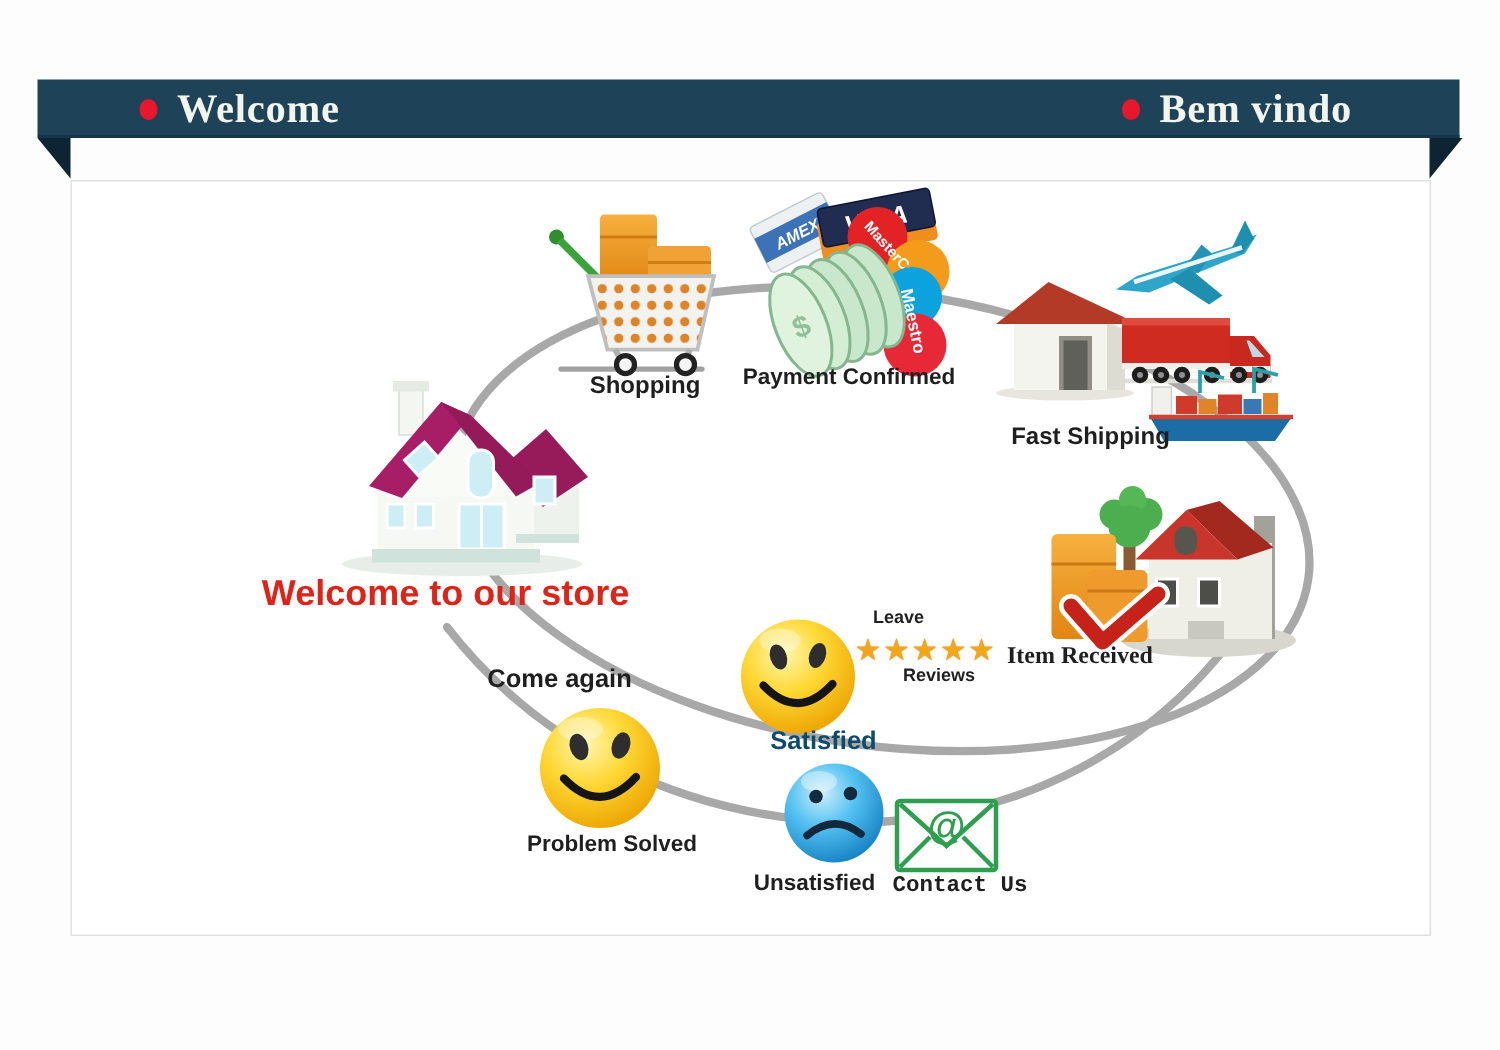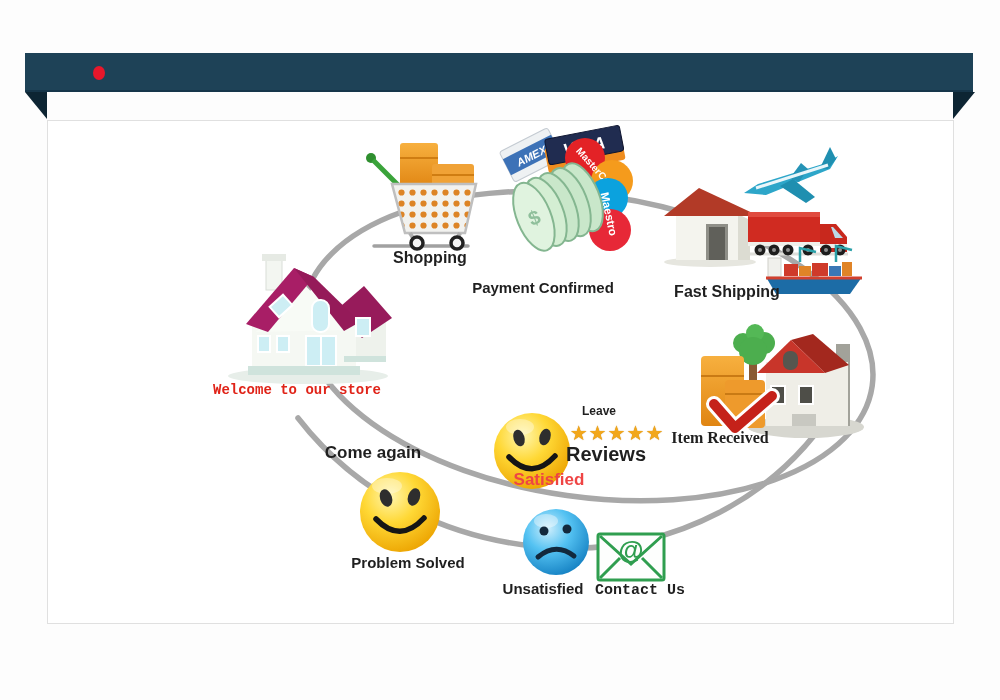--- a/index.html
+++ b/index.html
@@ -13,33 +13,33 @@
           z-index:6;box-shadow:inset 0 -2px 0 #16364a;}
   .banner-item{position:absolute;top:0;height:39px;display:flex;align-items:center;gap:13px;}
   .banner-dot{width:12px;height:14px;border-radius:50%;background:#e8172b;flex:0 0 auto;}
   .banner-text{font-family:"Liberation Serif","DejaVu Serif",serif;font-weight:bold;
                font-size:27px;color:#f2f4ee;letter-spacing:.5px;white-space:nowrap;}
   .bi-1{left:68px;} .bi-2{left:318px;} .bi-3{left:723px;}
   
   .lbl{position:absolute;z-index:5;font-weight:bold;font-size:15px;color:#1f1f1f;
        transform:translateX(-50%);white-space:nowrap;text-align:center;}
   .lbl-shopping{left:430px;top:249px;font-size:16px;}
-  .lbl-payment{left:543px;top:243px;margin-top:36px;}
+  .lbl-payment{left:566px;top:243px;}
   .lbl-fast{left:727px;top:283px;font-size:16px;}
   .lbl-item{left:720px;top:429px;font-size:16px;font-family:Liberation Serif, serif;}
   .lbl-leave{left:599px;top:404px;font-size:12px;}
-  .lbl-reviews{left:606px;top:443px;font-size:20px;}
+  .lbl-reviews{left:626px;top:443px;font-size:12px;}
   .lbl-stars{left:617px;top:421px;font-size:20px;letter-spacing:1px;color:#f2a71b;
              text-shadow:0 0 1px #b97708;font-weight:normal;}
-  .lbl-satisfied{left:549px;top:470px;font-size:17px;color:#ef4444;}
+  .lbl-satisfied{left:549px;top:484px;font-size:17px;color:#0c4a6e;}
   .lbl-unsatisfied{left:543px;top:580px;}
   .lbl-contact{left:640px;top:582px;font-family:Liberation Mono, monospace;}
   .lbl-problem{left:408px;top:554px;}
   .lbl-come{left:373px;top:443px;font-size:17px;}
-  .lbl-welcome-store{left:297px;top:382px;font-size:14px;color:#e02318;font-family:Liberation Mono, monospace;}
+  .lbl-welcome-store{left:297px;top:382px;font-size:24px;color:#e02318;}
 </style>
 </head>
 <body>
 
 <div class="stage">
 
   <div class="content-box"></div>
 
   <svg class="diagram-svg" width="1000" height="700" viewBox="0 0 1000 700">
     <defs>
@@ -260,16 +260,21 @@
   <div class="lbl lbl-satisfied">Satisfied</div>
   <div class="lbl lbl-unsatisfied">Unsatisfied</div>
   <div class="lbl lbl-contact">Contact Us</div>
   <div class="lbl lbl-problem">Problem Solved</div>
   <div class="lbl lbl-come">Come again</div>
   <div class="lbl lbl-welcome-store">Welcome to our store</div>
 
   <div class="banner">
     <div class="banner-item bi-1">
       <span class="banner-dot"></span>
+      <span class="banner-text">Welcome</span>
+    </div>
+    <div class="banner-item bi-3">
+      <span class="banner-dot"></span>
+      <span class="banner-text">Bem vindo</span>
     </div>
   </div>
 
 </div>
 
 </body></html>

